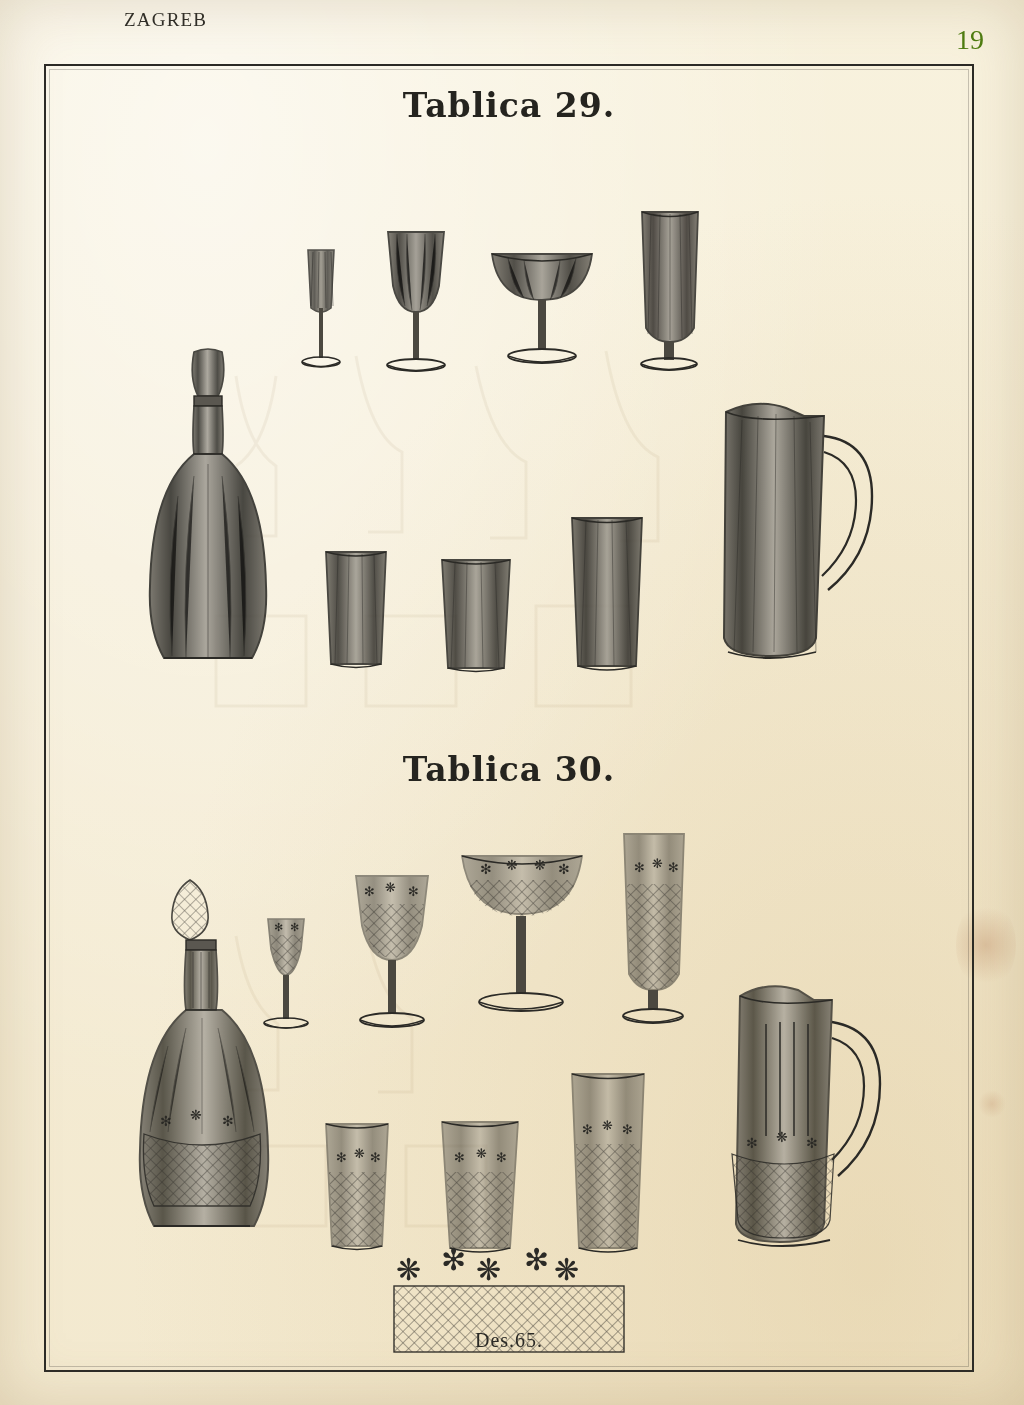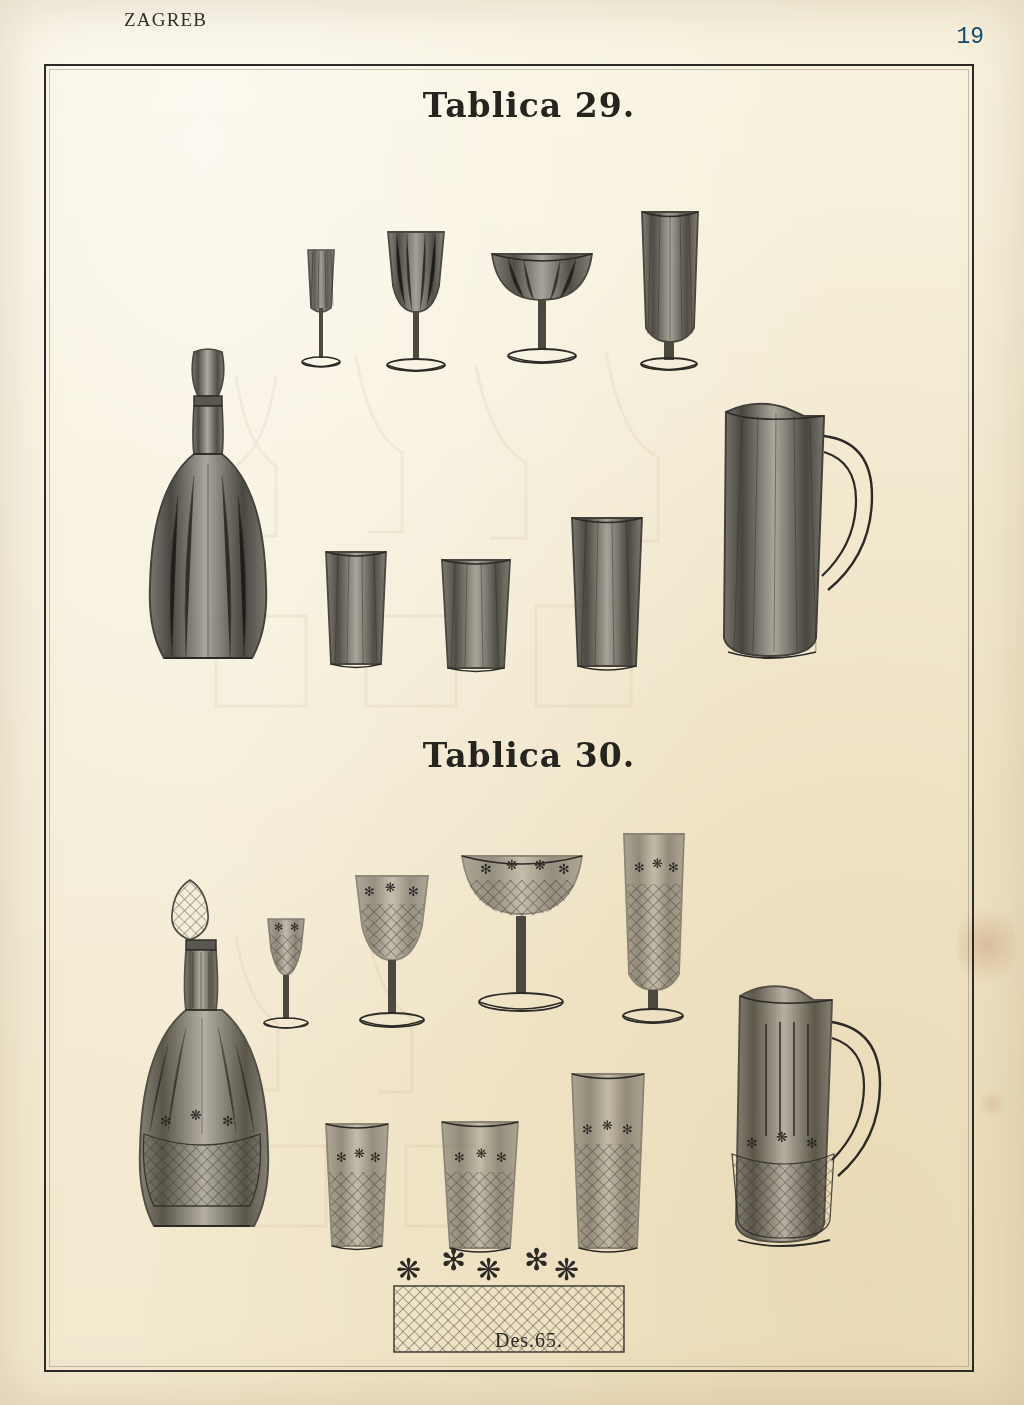--- a/index.html
+++ b/index.html
@@ -33,43 +33,42 @@
   
   .hdr{
     position:absolute;top:8px;left:36px;
     font-family:"Liberation Serif",serif;
     font-size:19px;letter-spacing:1.2px;color:#2b2a26;
     line-height:1.25;
   }
   .hdr .l2{display:block;margin-left:88px;text-align:center;}
   .page-no{
     position:absolute;top:24px;right:40px;
-    font-size:23px;color:#0c4a6e;font-family:Liberation Mono, monospace;
+    font-size:28px;color:#4d7c0f;font-family:Liberation Serif, serif;
   }
 
   
   .frame{
     position:absolute;
     left:44px;top:64px;width:930px;height:1308px;
     border:2px solid #2b2a26;
     box-sizing:border-box;
-    padding-left:20px;
   }
   .frame:after{
     content:"";position:absolute;left:3px;top:3px;right:3px;bottom:3px;
     border:1px solid rgba(43,42,38,.25);
   }
 
   .plate-title{
     position:absolute;width:100%;text-align:center;
     font-family:"DejaVu Serif",serif;
     font-weight:bold;font-size:33px;letter-spacing:1px;color:#25241f;
   }
   #t29-title{top:20px;}
-  #t30-title{top:670px;}
+  #t30-title{top:684px;}
 
   .des-label{
     position:absolute;bottom:18px;width:100%;text-align:center;
     font-family:"Liberation Serif",serif;
     font-size:20px;color:#2b2a26;letter-spacing:1px;
   }
 
   
   .ghost{
     position:absolute;opacity:.07;filter:blur(.6px);

